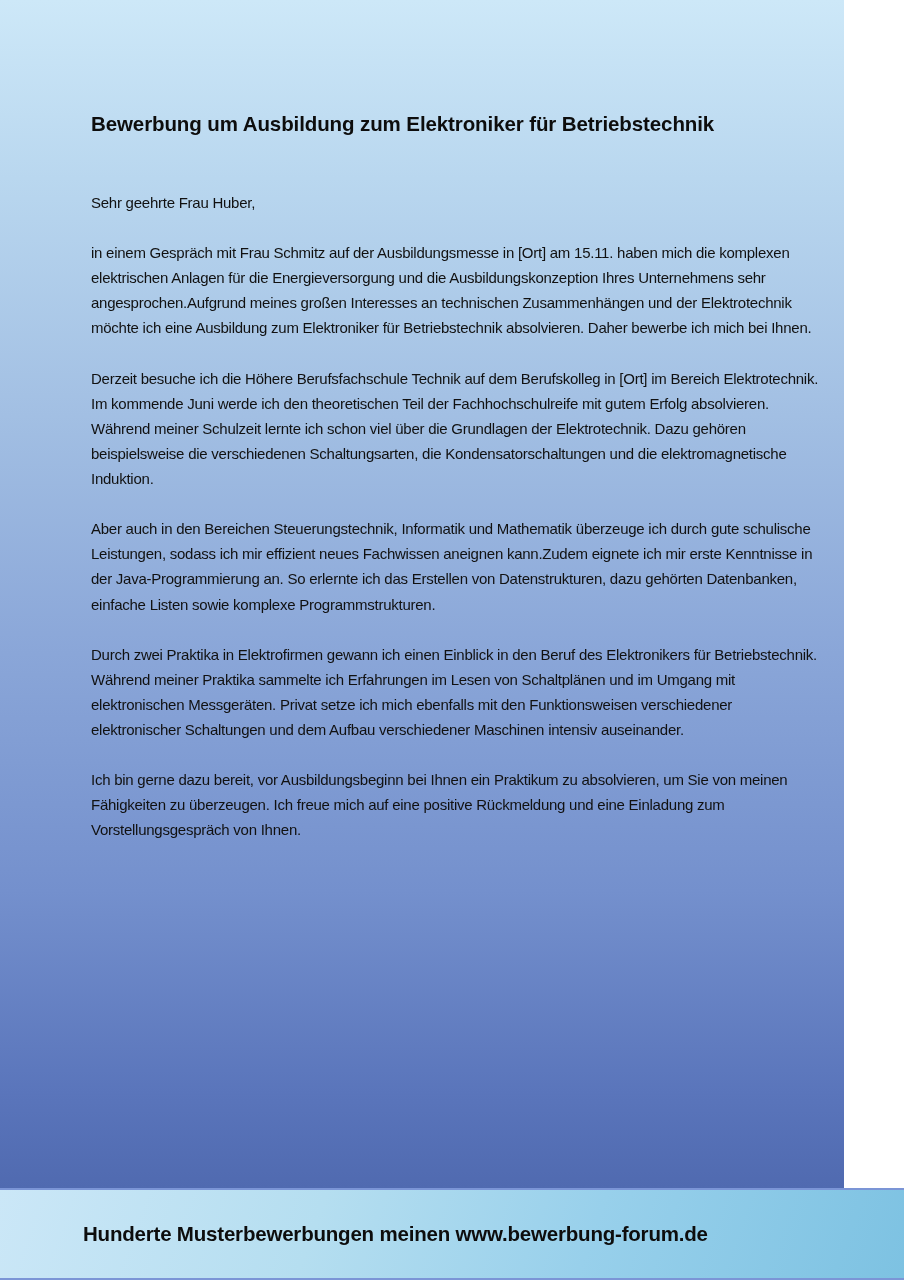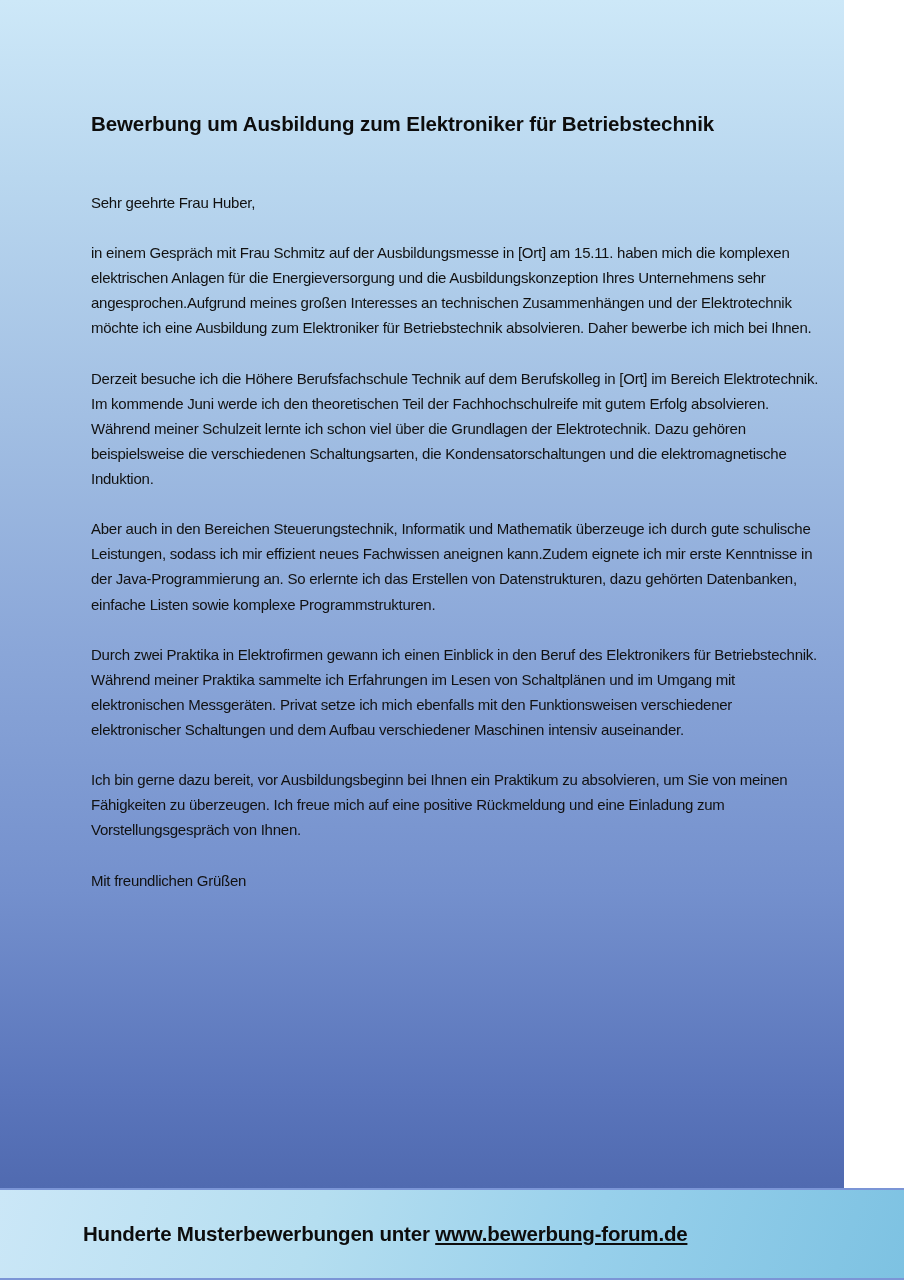--- a/index.html
+++ b/index.html
@@ -58,35 +58,33 @@
       position: absolute;
       left: 83px;
       top: 32px;
       font-size: 20.5px;
       font-weight: bold;
       color: #0d0d0d;
       letter-spacing: -0.2px;
     }
     .footer-link {
       color: #0d0d0d;
-      text-decoration: underline;
     }
   </style>
 </head>
 <body>
 
 <div class="page">
   <h1 class="title">Bewerbung um Ausbildung zum Elektroniker für Betriebstechnik</h1>
 
   <div class="letter">
     <p>Sehr geehrte Frau Huber,</p>
     <p>in einem Gespräch mit Frau Schmitz auf der Ausbildungsmesse in [Ort] am 15.11. haben mich die komplexen elektrischen Anlagen für die Energieversorgung und die Ausbildungskonzeption Ihres Unternehmens sehr angesprochen.Aufgrund meines großen Interesses an technischen Zusammenhängen und der Elektrotechnik möchte ich eine Ausbildung zum Elektroniker für Betriebstechnik absolvieren. Daher bewerbe ich mich bei Ihnen.</p>
     <p>Derzeit besuche ich die Höhere Berufsfachschule Technik auf dem Berufskolleg in [Ort] im Bereich Elektrotechnik. Im kommende Juni werde ich den theoretischen Teil der Fachhochschulreife mit gutem Erfolg absolvieren. Während meiner Schulzeit lernte ich schon viel über die Grundlagen der Elektrotechnik. Dazu gehören beispielsweise die verschiedenen Schaltungsarten, die Kondensatorschaltungen und die elektromagnetische Induktion.</p>
     <p>Aber auch in den Bereichen Steuerungstechnik, Informatik und Mathematik überzeuge ich durch gute schulische Leistungen, sodass ich mir effizient neues Fachwissen aneignen kann.Zudem eignete ich mir erste Kenntnisse in der Java-Programmierung an. So erlernte ich das Erstellen von Datenstrukturen, dazu gehörten Datenbanken, einfache Listen sowie komplexe Programmstrukturen.</p>
     <p>Durch zwei Praktika in Elektrofirmen gewann ich einen Einblick in den Beruf des Elektronikers für Betriebstechnik. Während meiner Praktika sammelte ich Erfahrungen im Lesen von Schaltplänen und im Umgang mit elektronischen Messgeräten. Privat setze ich mich ebenfalls mit den Funktionsweisen verschiedener elektronischer Schaltungen und dem Aufbau verschiedener Maschinen intensiv auseinander.</p>
     <p>Ich bin gerne dazu bereit, vor Ausbildungsbeginn bei Ihnen ein Praktikum zu absolvieren, um Sie von meinen Fähigkeiten zu überzeugen. Ich freue mich auf eine positive Rückmeldung und eine Einladung zum Vorstellungsgespräch von Ihnen.</p>
-    <p>Mit freundlichen Grüßen</p>
   </div>
 </div>
 
 <div class="footer">
-  <div class="footer-text"><span>Hunderte Musterbewerbungen unter </span><a class="footer-link">www.bewerbung-forum.de</a></div>
+  <div class="footer-text"><span>Hunderte Musterbewerbungen meinen </span><a class="footer-link">www.bewerbung-forum.de</a></div>
 </div>
 
 </body></html>

